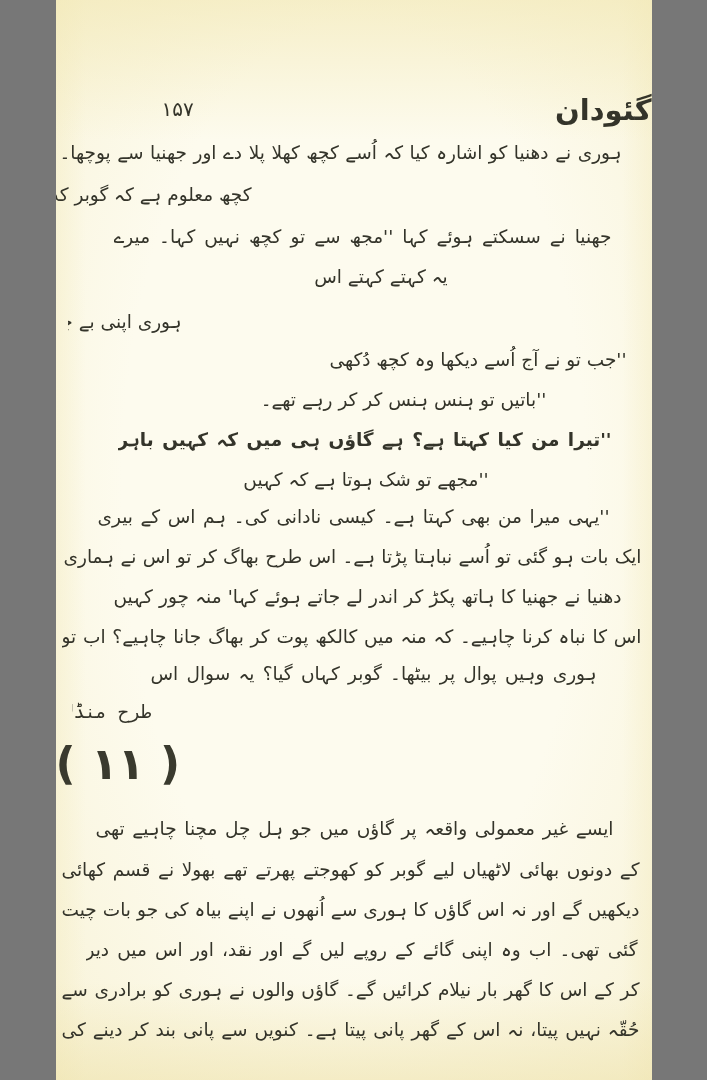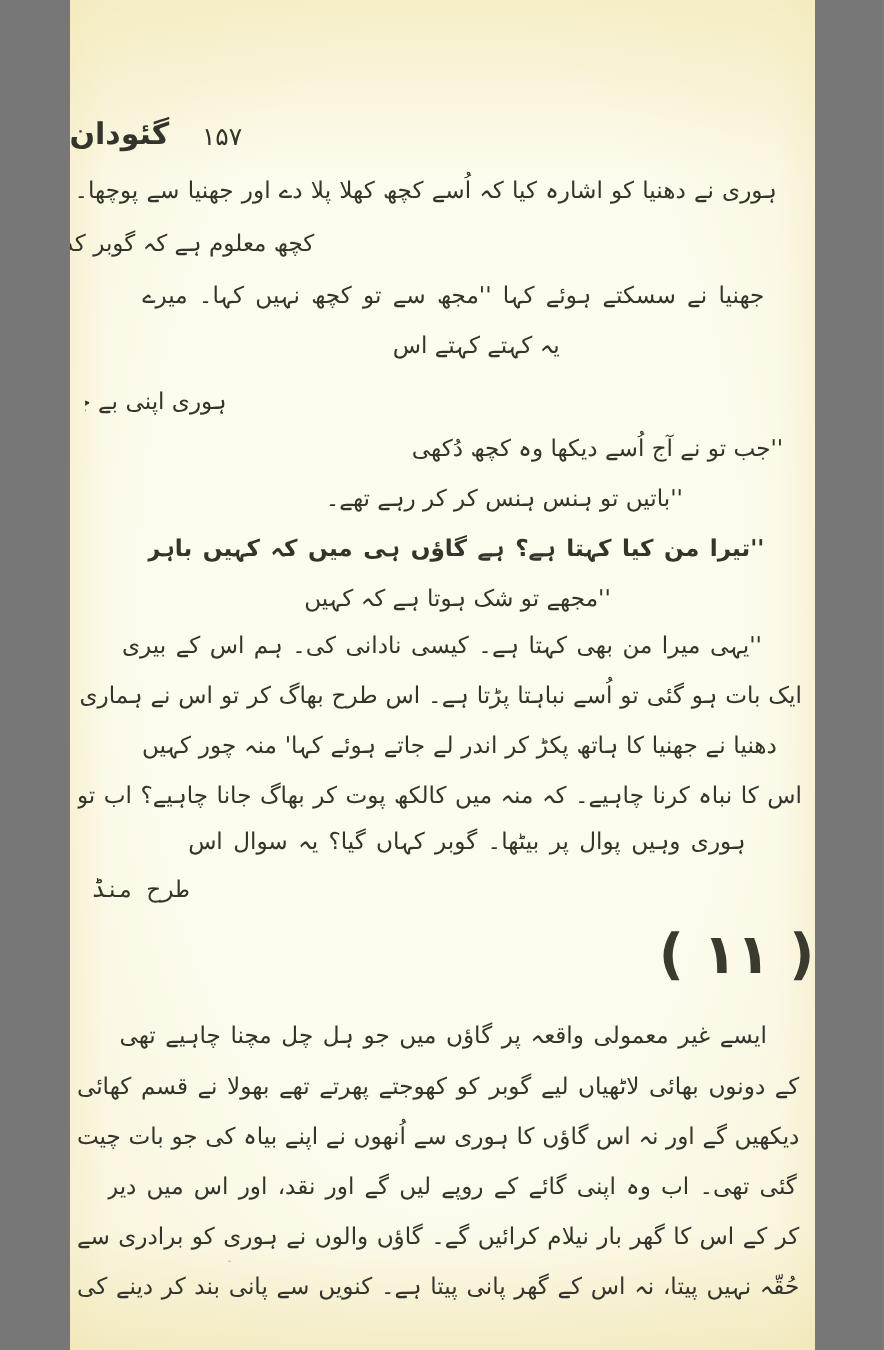--- a/index.html
+++ b/index.html
@@ -17,41 +17,41 @@
       linear-gradient(270deg, rgba(244,236,194,.45) 0%, rgba(250,246,226,0) 5%),
       radial-gradient(ellipse at 50% 45%, #fdfbee 55%, #f8f3d8 100%),
       #faf6e2;
   }
   .pageno{
     position:absolute; top:97px; left:106px;
     font-size:20px; letter-spacing:1px;
   }
   .booktitle{
     position:absolute; top:93px; left:0; right:0;
-    text-align:left; font-size:24px; font-weight:bold;
+    text-align:right; font-size:29px; font-weight:bold;
   }
   .line{
     position:absolute;
     direction:rtl;
     font-size:18.5px;
     line-height:34px;
     height:36px;
     overflow:hidden;
     white-space:nowrap;
   }
   .just{
     white-space:normal;
     text-align:justify;
     text-align-last:justify;
   }
   .endleft{ text-align:left; }
   .center{ text-align:center; white-space:normal; }
   .chapter{
     position:absolute; top:738px; left:0; right:0;
-    text-align:right;
+    text-align:left;
     font-size:44px; font-weight:bold;
     letter-spacing:8px;
     color:#3a3a2e;
   }
 </style>
 </head>
 <body>
 
 <div class="page">
 

